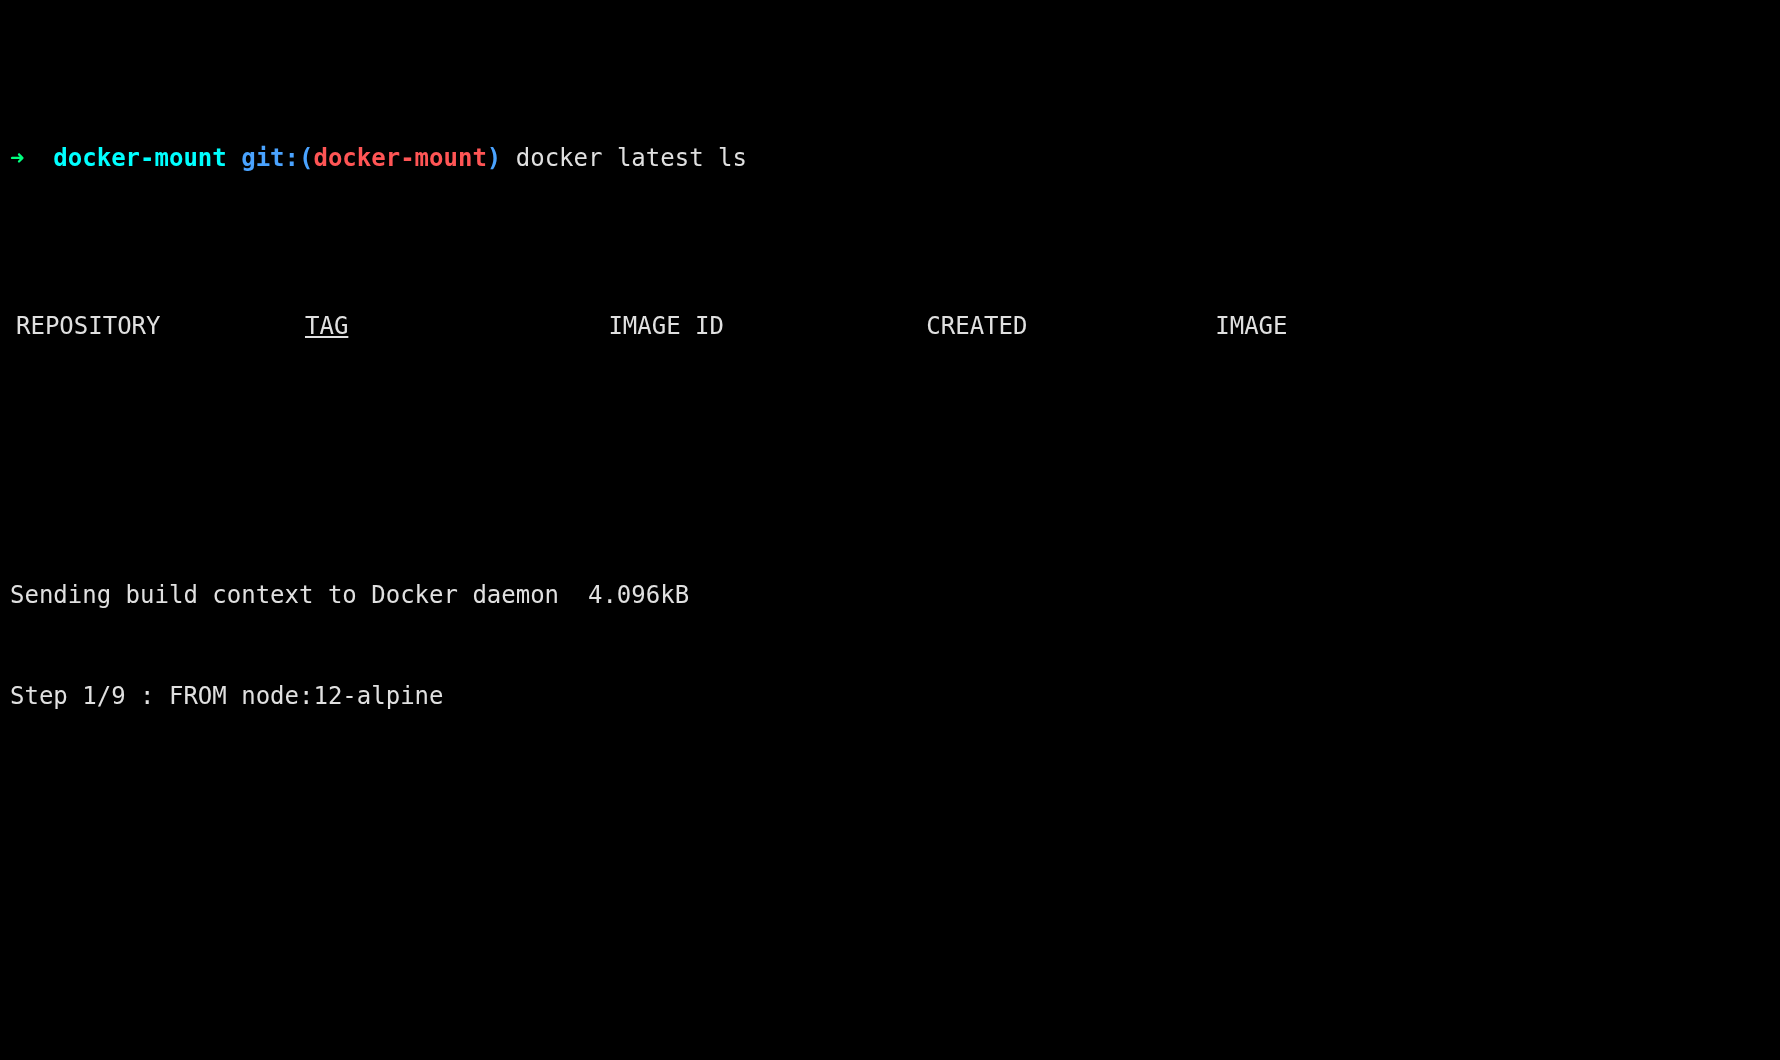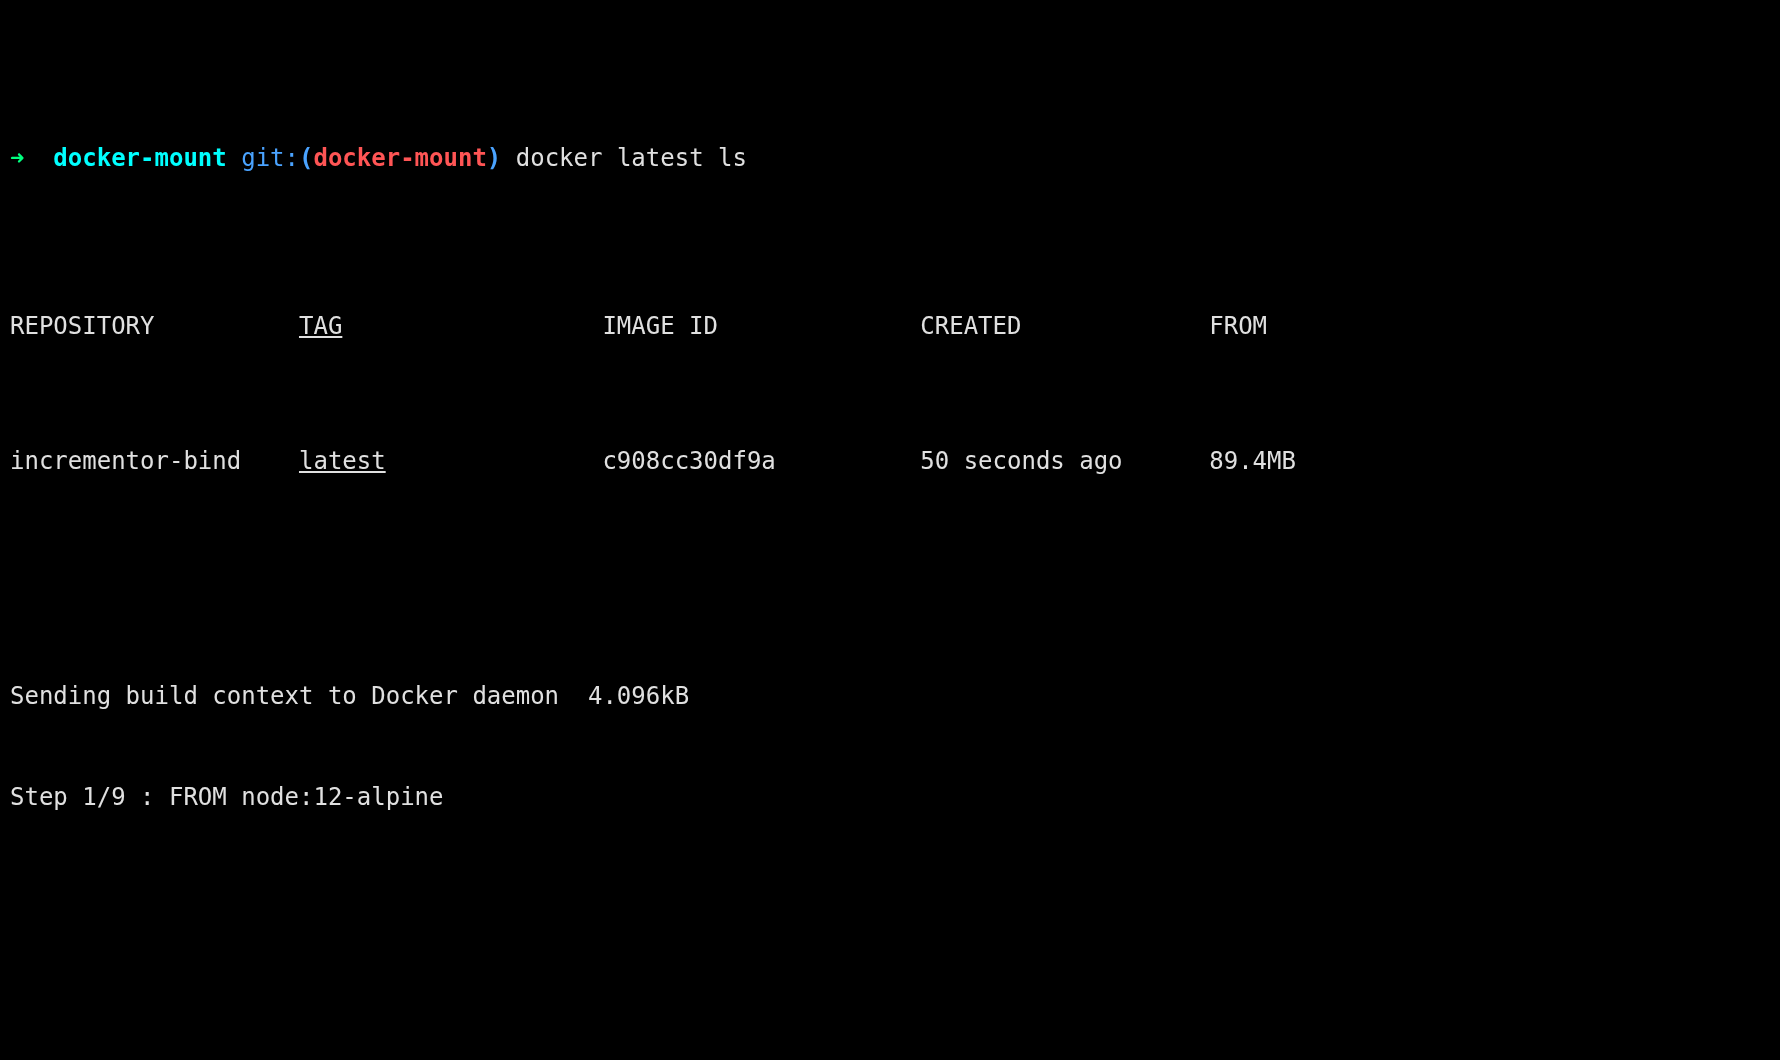--- a/index.html
+++ b/index.html
@@ -14,44 +14,43 @@
     height: 1060px;
     overflow: hidden;
   }
   .terminal {
     padding: 8px 10px;
     white-space: pre;
   }
   .line { display: block; }
   .arrow { color: #00ff7f; font-weight: bold; }
   .cwd { color: #00ffff; font-weight: bold; }
-  .git-label { color: #4aa3ff; font-weight: normal; }
+  .git-label { color: #4aa3ff; font-weight: bold; }
   .paren { color: #4aa3ff; font-weight: bold; }
   .branch { color: #ff5555; font-weight: bold; }
   .cmd { color: #e0e0e0; }
   .out { color: #e0e0e0; }
   .col { display: inline-block; }
-  .c-repo { width: 20ch; }
+  .c-repo { width: 20ch; margin-left: 6px; }
   .c-tag  { width: 21ch; text-decoration: underline; }
   .c-id   { width: 22ch; }
   .c-created { width: 20ch; }
   .c-size { width: 8ch; }
 </style>
 </head>
 <body>
 
 <div class="terminal">
 
   
   <span class="line"><span class="arrow">➜</span>  <span class="cwd">docker-mount</span> <span class="git-label">git:</span><span class="paren">(</span><span class="branch">docker-mount</span><span class="paren">)</span> <span class="cmd">docker latest ls</span></span>
 
   
-  <span class="line out"><span class="col c-repo">REPOSITORY</span><span class="col c-tag">TAG</span><span class="col c-id">IMAGE ID</span><span class="col c-created">CREATED</span><span class="col c-size">FROM</span></span>
+  <span class="line out"><span class="col c-repo">REPOSITORY</span><span class="col c-tag">TAG</span><span class="col c-id">IMAGE ID</span><span class="col c-created">CREATED</span><span class="col c-size">IMAGE</span></span>
   
-  <span class="line out"><span class="col c-repo">incrementor-bind</span><span class="col c-tag">latest</span><span class="col c-id">c908cc30df9a</span><span class="col c-created">50 seconds ago</span><span class="col c-size">89.4MB</span></span>
 
   
 
   
   <span class="line out">Sending build context to Docker daemon  4.096kB</span>
   <span class="line out">Step 1/9 : FROM node:12-alpine</span>
   
   
   
   

